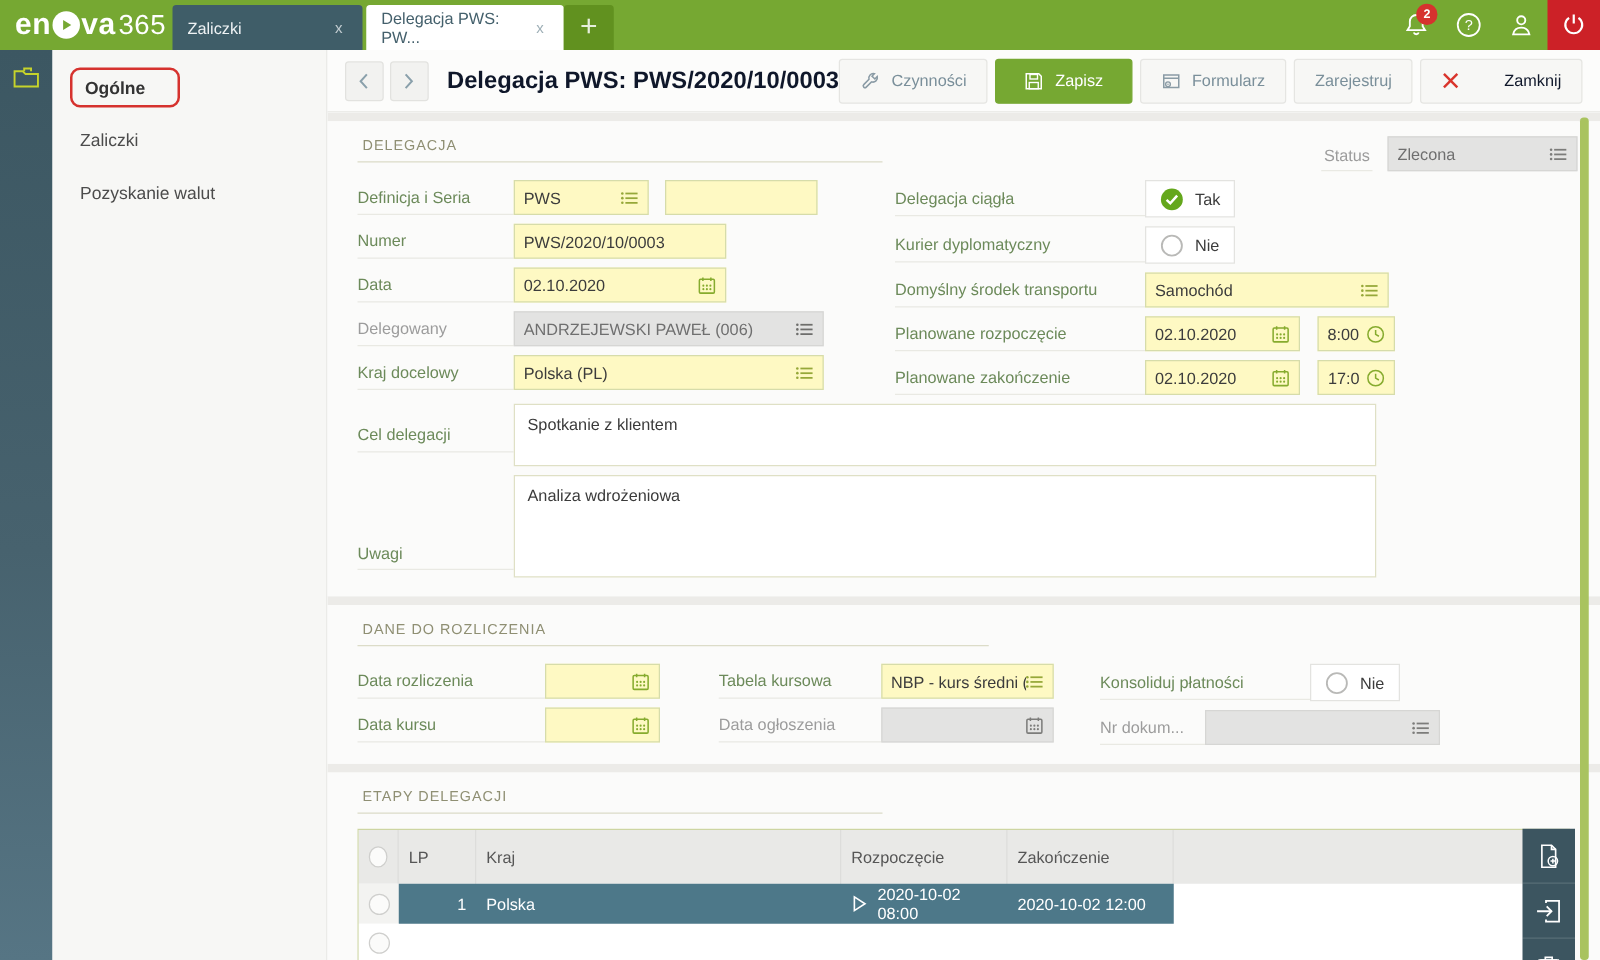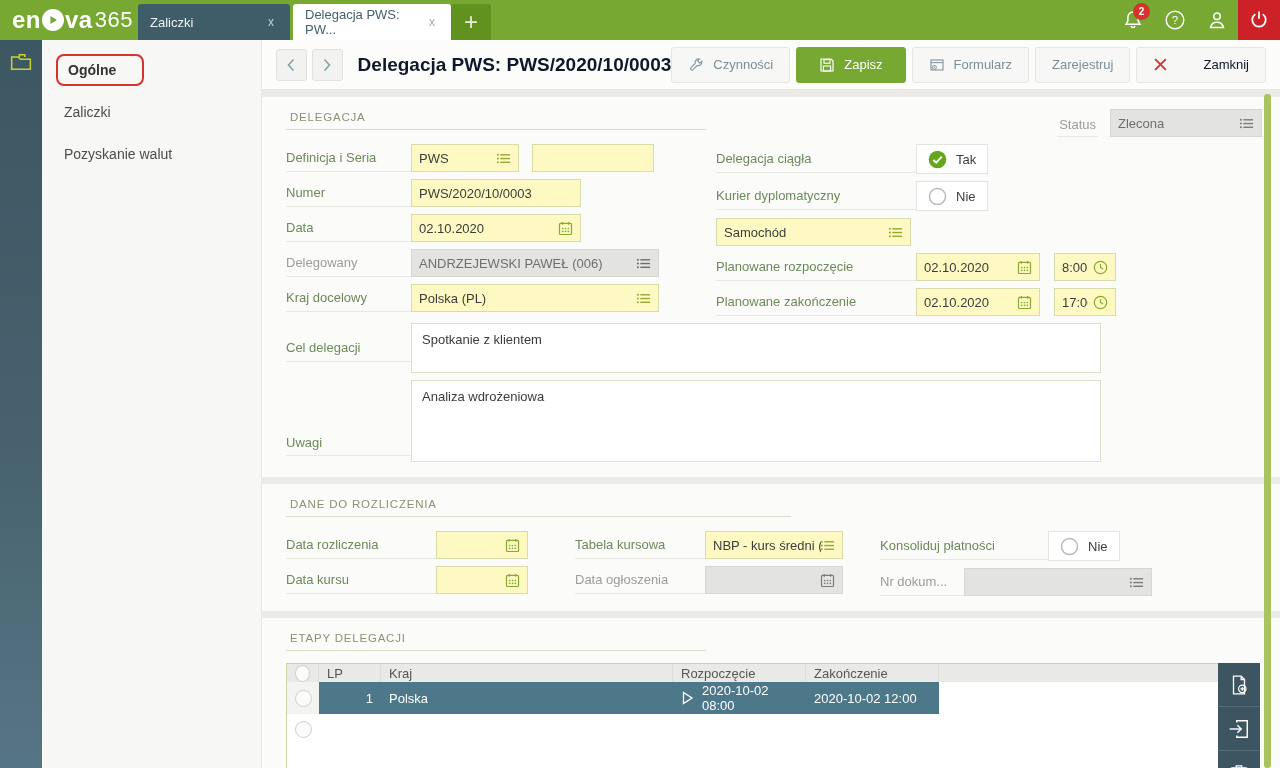--- a/index.html
+++ b/index.html
@@ -72,21 +72,21 @@
 
   
   .r3 { display:flex; margin-top:14px; }
   .rc1 { width:289px; flex:none; } .rc2 { width:305px; flex:none; } .rc3 { flex:none; }
   .rc1 .flabel { width:150px; } .rc2 .flabel { width:130px; }
   .rc3 .lab-w { width:168px; } .rc3 .lab-n { width:84px; }
 
   
   .etwrap { position:relative; margin-top:12px; margin-right:-16px; }
   .etable { border:1px solid #cdd5a2; background:#fff; }
-  .thead { display:flex; height:18px; background:#e9e9e7; align-items:stretch; font-size:13px; color:#565656; }
+  .thead { display:flex; height:43px; background:#e9e9e7; align-items:stretch; font-size:13px; color:#565656; }
   .thead > div { display:flex; align-items:center; padding:0 8px; border-right:1px solid #dddddb; }
   .c-sel { width:32px; flex:none; justify-content:center; }
   .c-lp { width:62px; flex:none; }
   .c-kraj { width:292px; flex:none; }
   .c-start { width:133px; flex:none; }
   .c-end { width:133px; flex:none; }
   .c-rest { flex:1; border-right:none !important; }
   .trow { display:flex; height:32px; align-items:stretch; }
   .trow .c-sel { background:#f3f3f1; display:flex; align-items:center; justify-content:center; }
   .selregion { display:flex; background:#4d7889; color:#fff; font-size:13px; width:620px; flex:none; }
@@ -338,20 +338,21 @@
               <div class="frow">
                 <div class="flabel">Kurier dyplomatyczny</div>
                 <div class="ynbox">
                   <svg width="19" height="19" viewBox="0 0 18 18">
                       <circle cx="9" cy="9" r="7.6" fill="#fff" stroke="#b9b9b7" stroke-width="1.4"></circle>
                     </svg>
                   <span>Nie</span>
                 </div>
               </div>
               <div class="frow">
+                <div class="flabel">Domyślny środek transportu</div>
                 <div class="iwrap" style="width:195px">
                   <input type="text" value="Samochód" style="">
                   <svg width="15" height="15" viewBox="0 0 16 16" fill="#96a839">
                       <circle cx="2" cy="4" r="1.1"></circle>
                       <rect x="4.6" y="3.3" width="10.4" height="1.5"></rect>
                       <circle cx="2" cy="8" r="1.1"></circle>
                       <rect x="4.6" y="7.3" width="10.4" height="1.5"></rect>
                       <circle cx="2" cy="12" r="1.1"></circle>
                       <rect x="4.6" y="11.3" width="10.4" height="1.5"></rect>
                     </svg>

